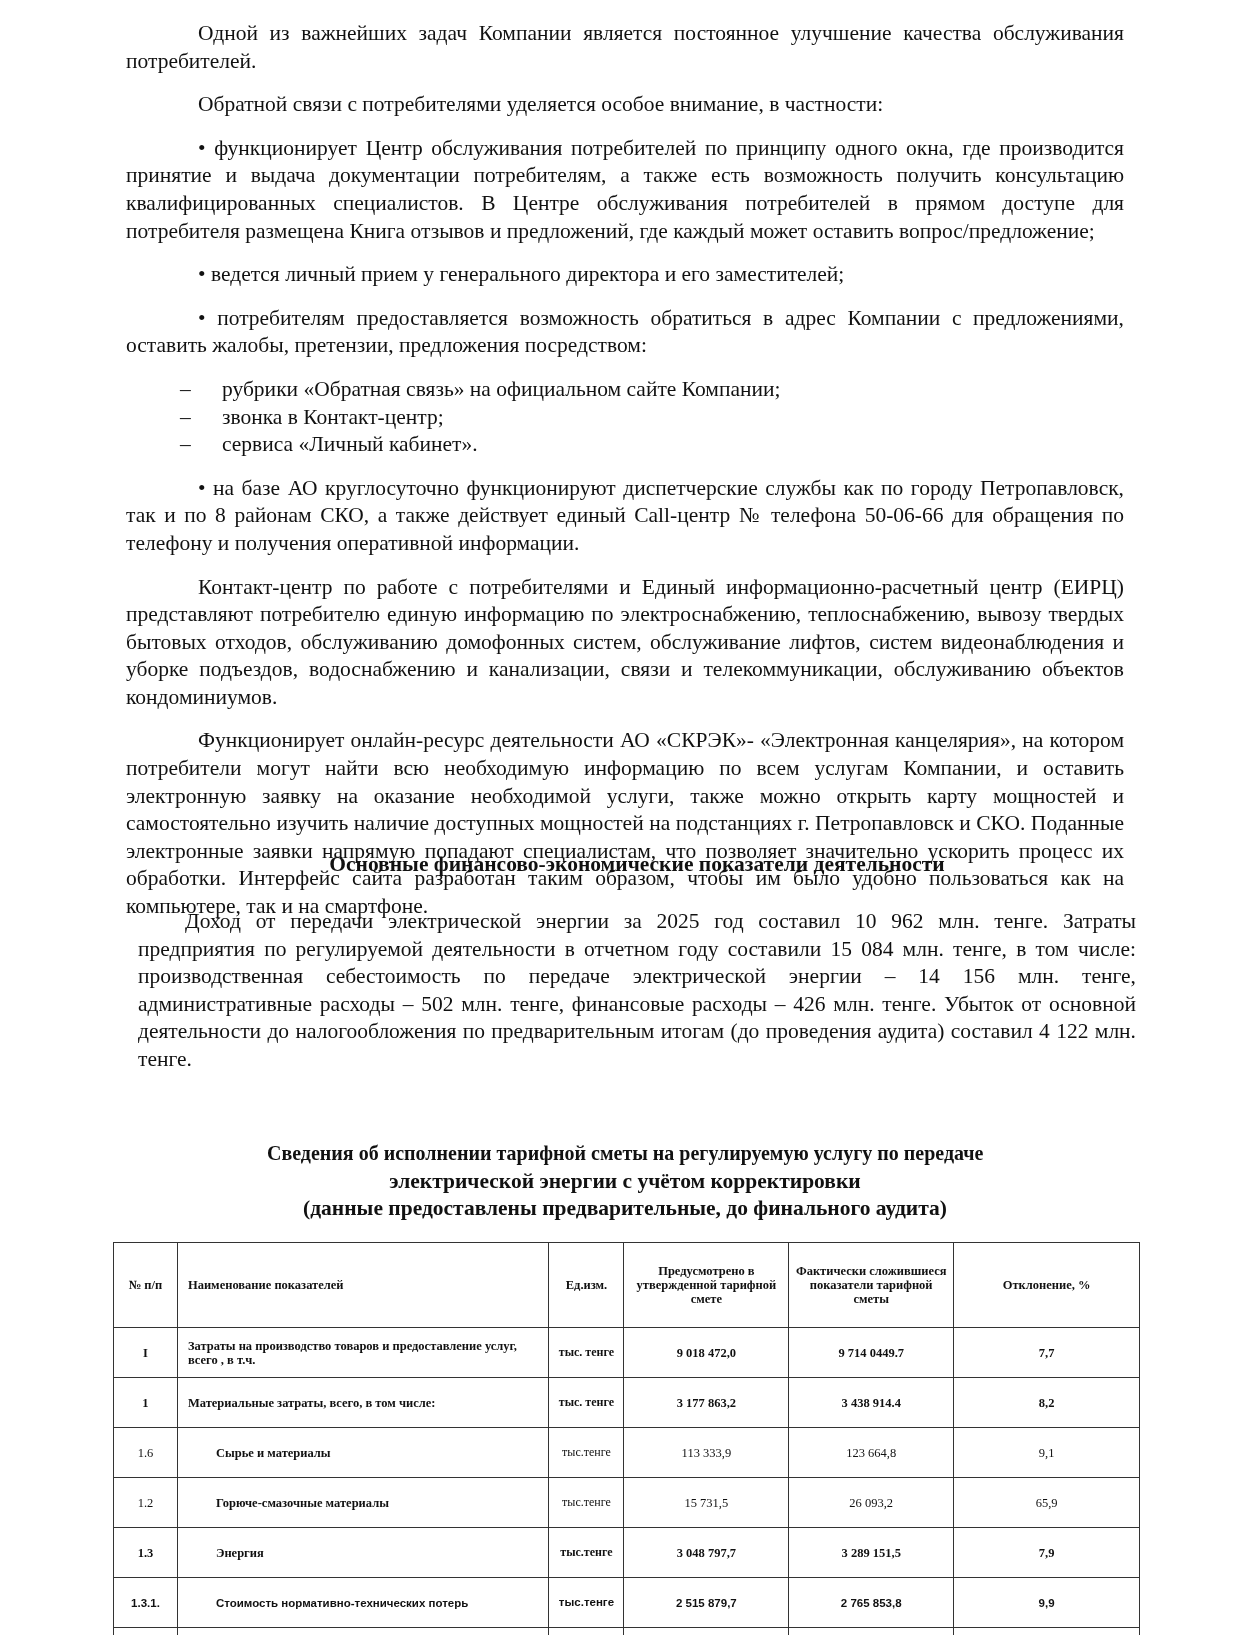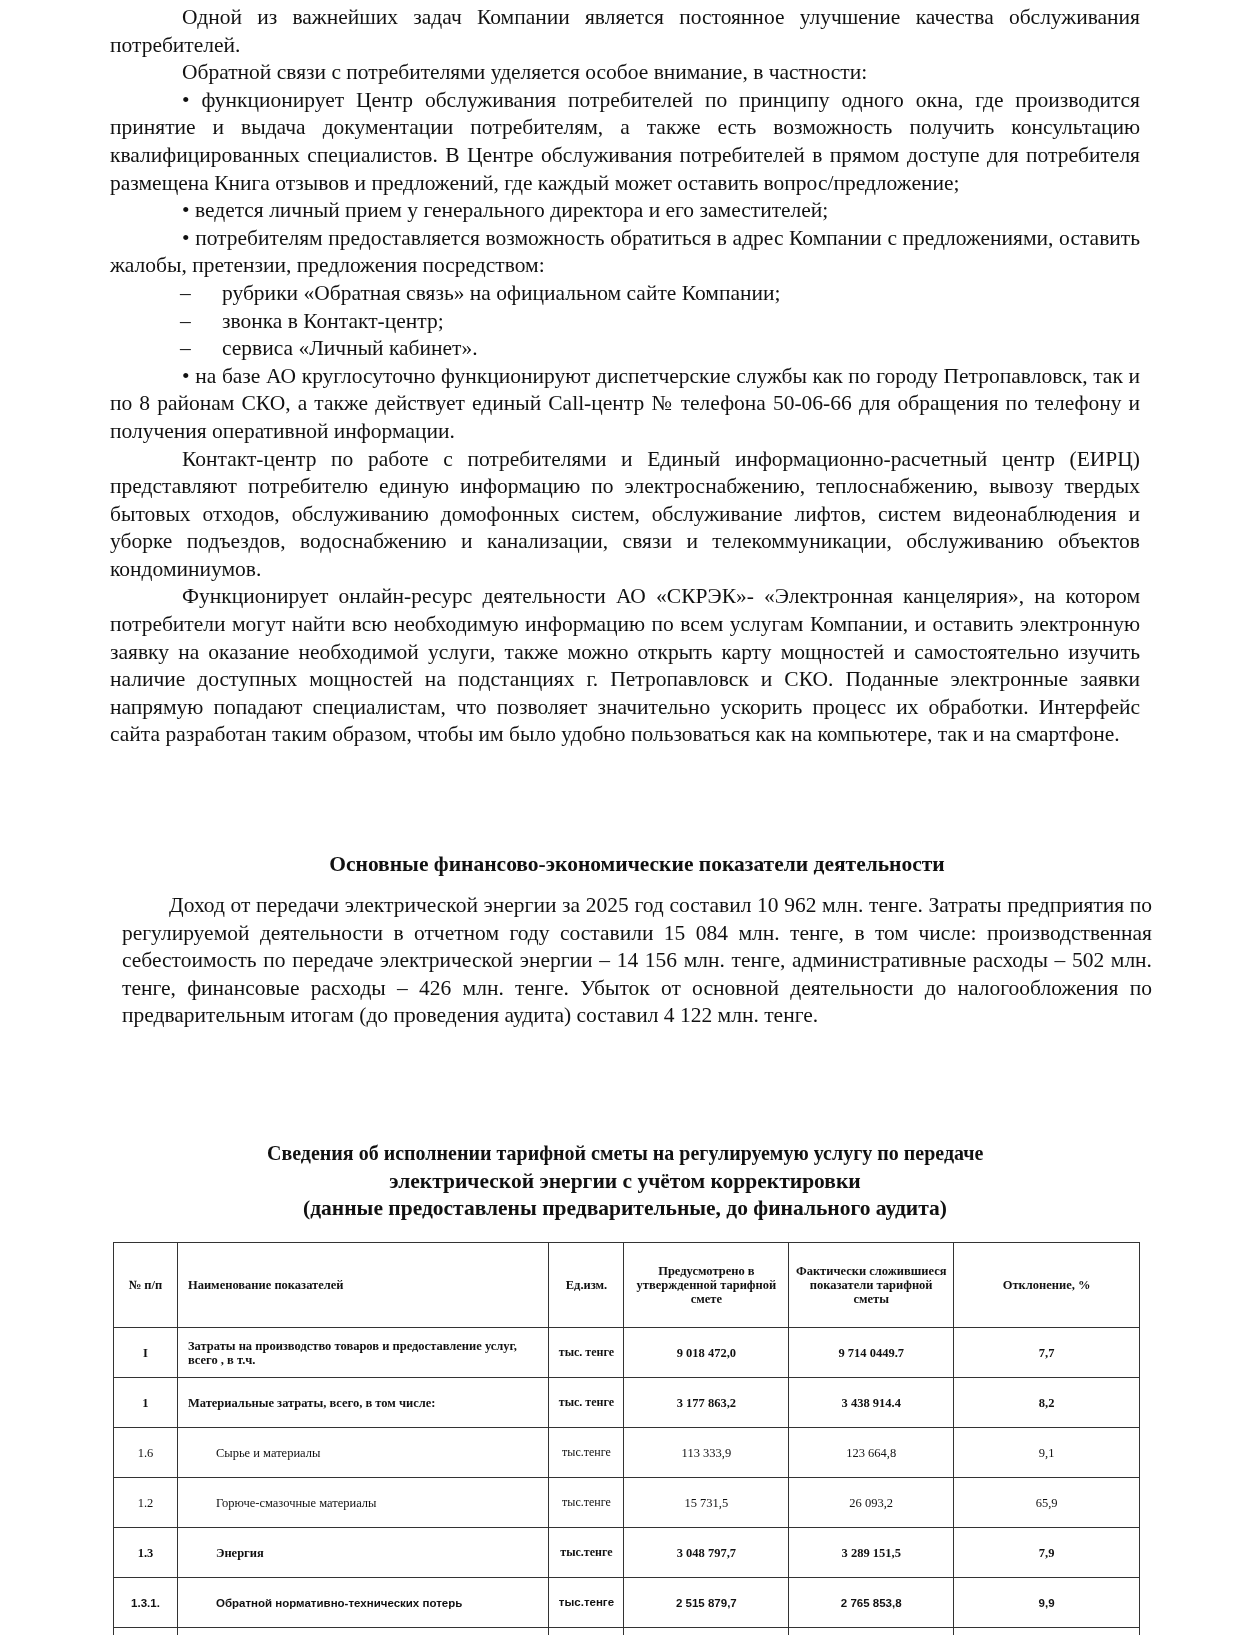--- a/index.html
+++ b/index.html
@@ -14,21 +14,21 @@
   .page {
     position: absolute;
     left: 110px;
     top: 0;
     width: 1030px;
   }
   .para {
     font-size: 21.5px;
     line-height: 27.6px;
     text-align: justify;
-    margin: 0;
+    margin: 16px;
   }
   .indent { text-indent: 72px; }
   .indent-b { text-indent: 47px; }
   .dash-item {
     font-size: 21.5px;
     line-height: 27.6px;
     margin: 0;
     padding-left: 112px;
     position: relative;
   }
@@ -58,21 +58,21 @@
   }
   table.tariff td, table.tariff th {
     border: 1.5px solid #333333;
     padding: 10px 4px;
     vertical-align: middle;
   }
   table.tariff th { font-weight: bold; text-align: center; height: 64px; }
   table.tariff th.name-col { text-align: left; padding-left: 10px; }
   table.tariff td { height: 29px; text-align: center; }
   table.tariff td.name { text-align: left; padding-left: 10px; }
-  table.tariff td.name.sub { padding-left: 38px; }
+  table.tariff td.name.sub { padding-left: 38px; font-weight: bold; }
   table.tariff td.unit { font-size: 12px; line-height: 13px; word-break: break-all; }
   table.tariff tr.bold td { font-weight: bold; }
   table.tariff tr.cond td { font-family: "Liberation Sans", "DejaVu Sans", sans-serif; font-size: 11.5px; }
 </style>
 </head>
 <body>
 
 <div class="page">
 
   <div id="sec1">
@@ -167,21 +167,21 @@
       <tr class="bold">
         <td>1.3</td>
         <td class="name sub">Энергия</td>
         <td class="unit">тыс.тенге</td>
         <td>3 048 797,7</td>
         <td>3 289 151,5</td>
         <td>7,9</td>
       </tr>
       <tr class="bold cond">
         <td>1.3.1.</td>
-        <td class="name sub">Обратной нормативно-технических потерь</td>
+        <td class="name sub">Стоимость нормативно-технических потерь</td>
         <td class="unit">тыс.тенге</td>
         <td>2 515 879,7</td>
         <td>2 765 853,8</td>
         <td>9,9</td>
       </tr>
       <tr class="cond">
         <td></td>
         <td class="name sub">Электроэнергия на потери в натурал выраж</td>
         <td class="unit">тыс.кВтч</td>
         <td>109 516,30</td>

